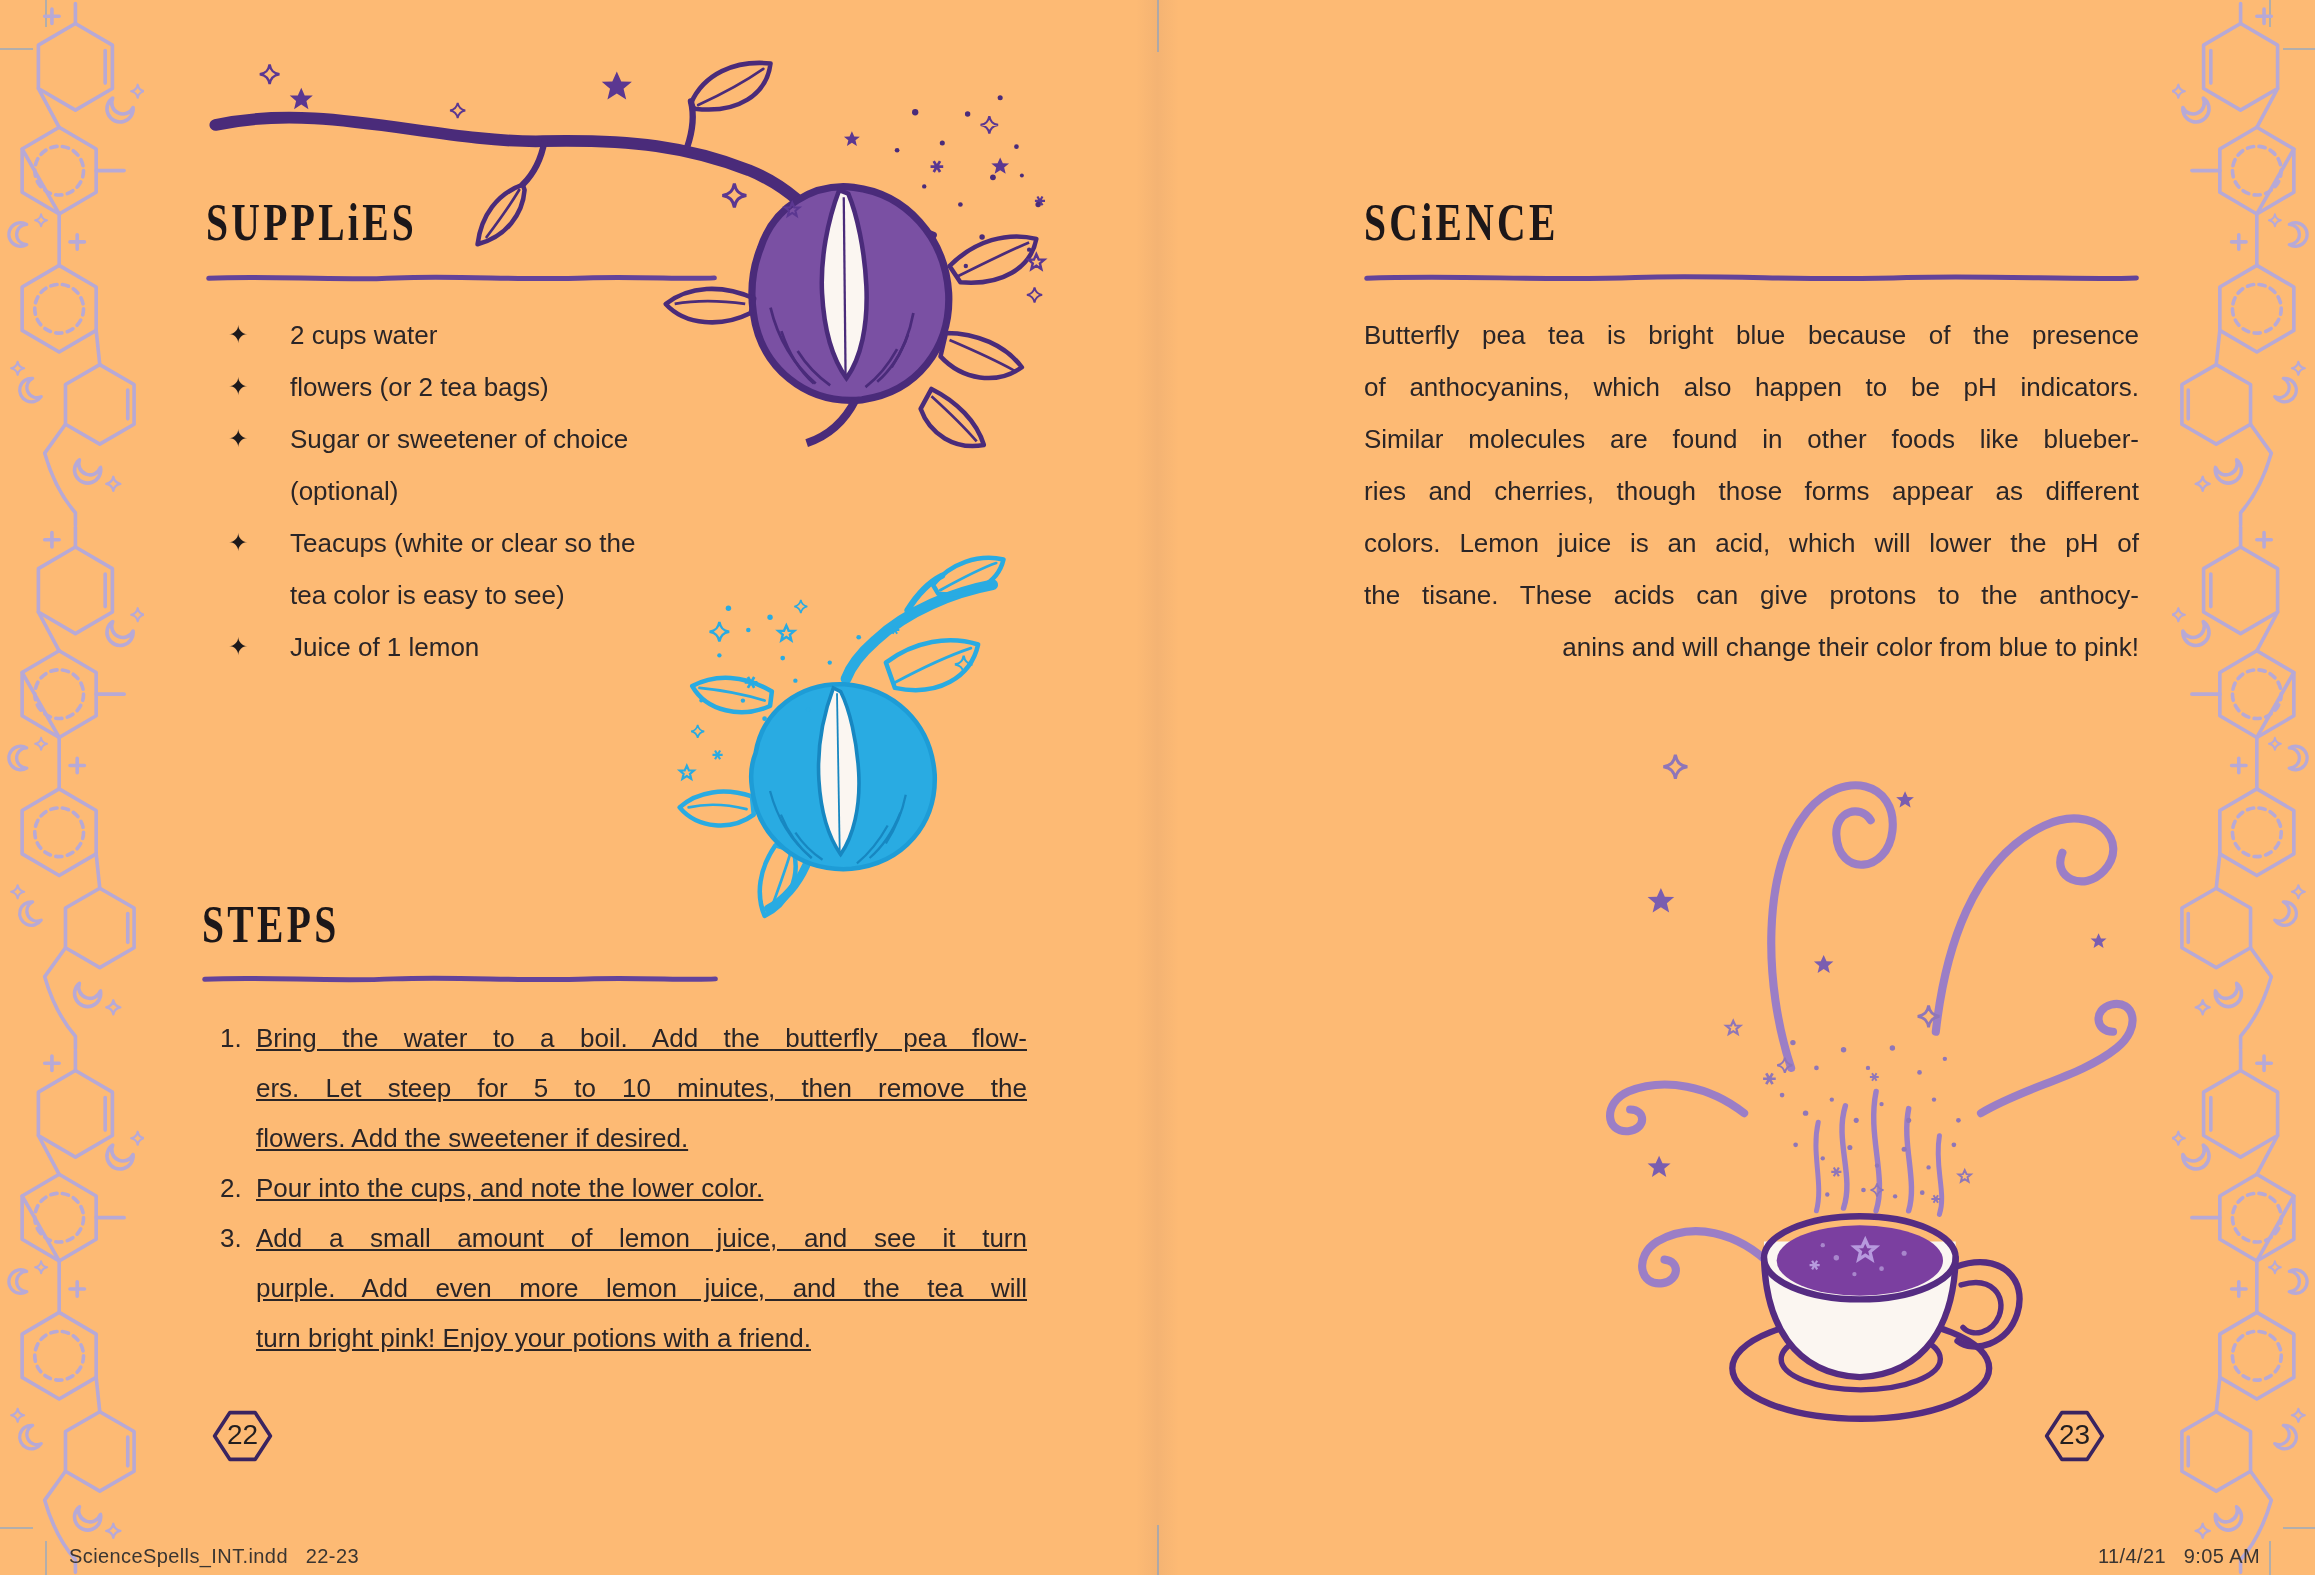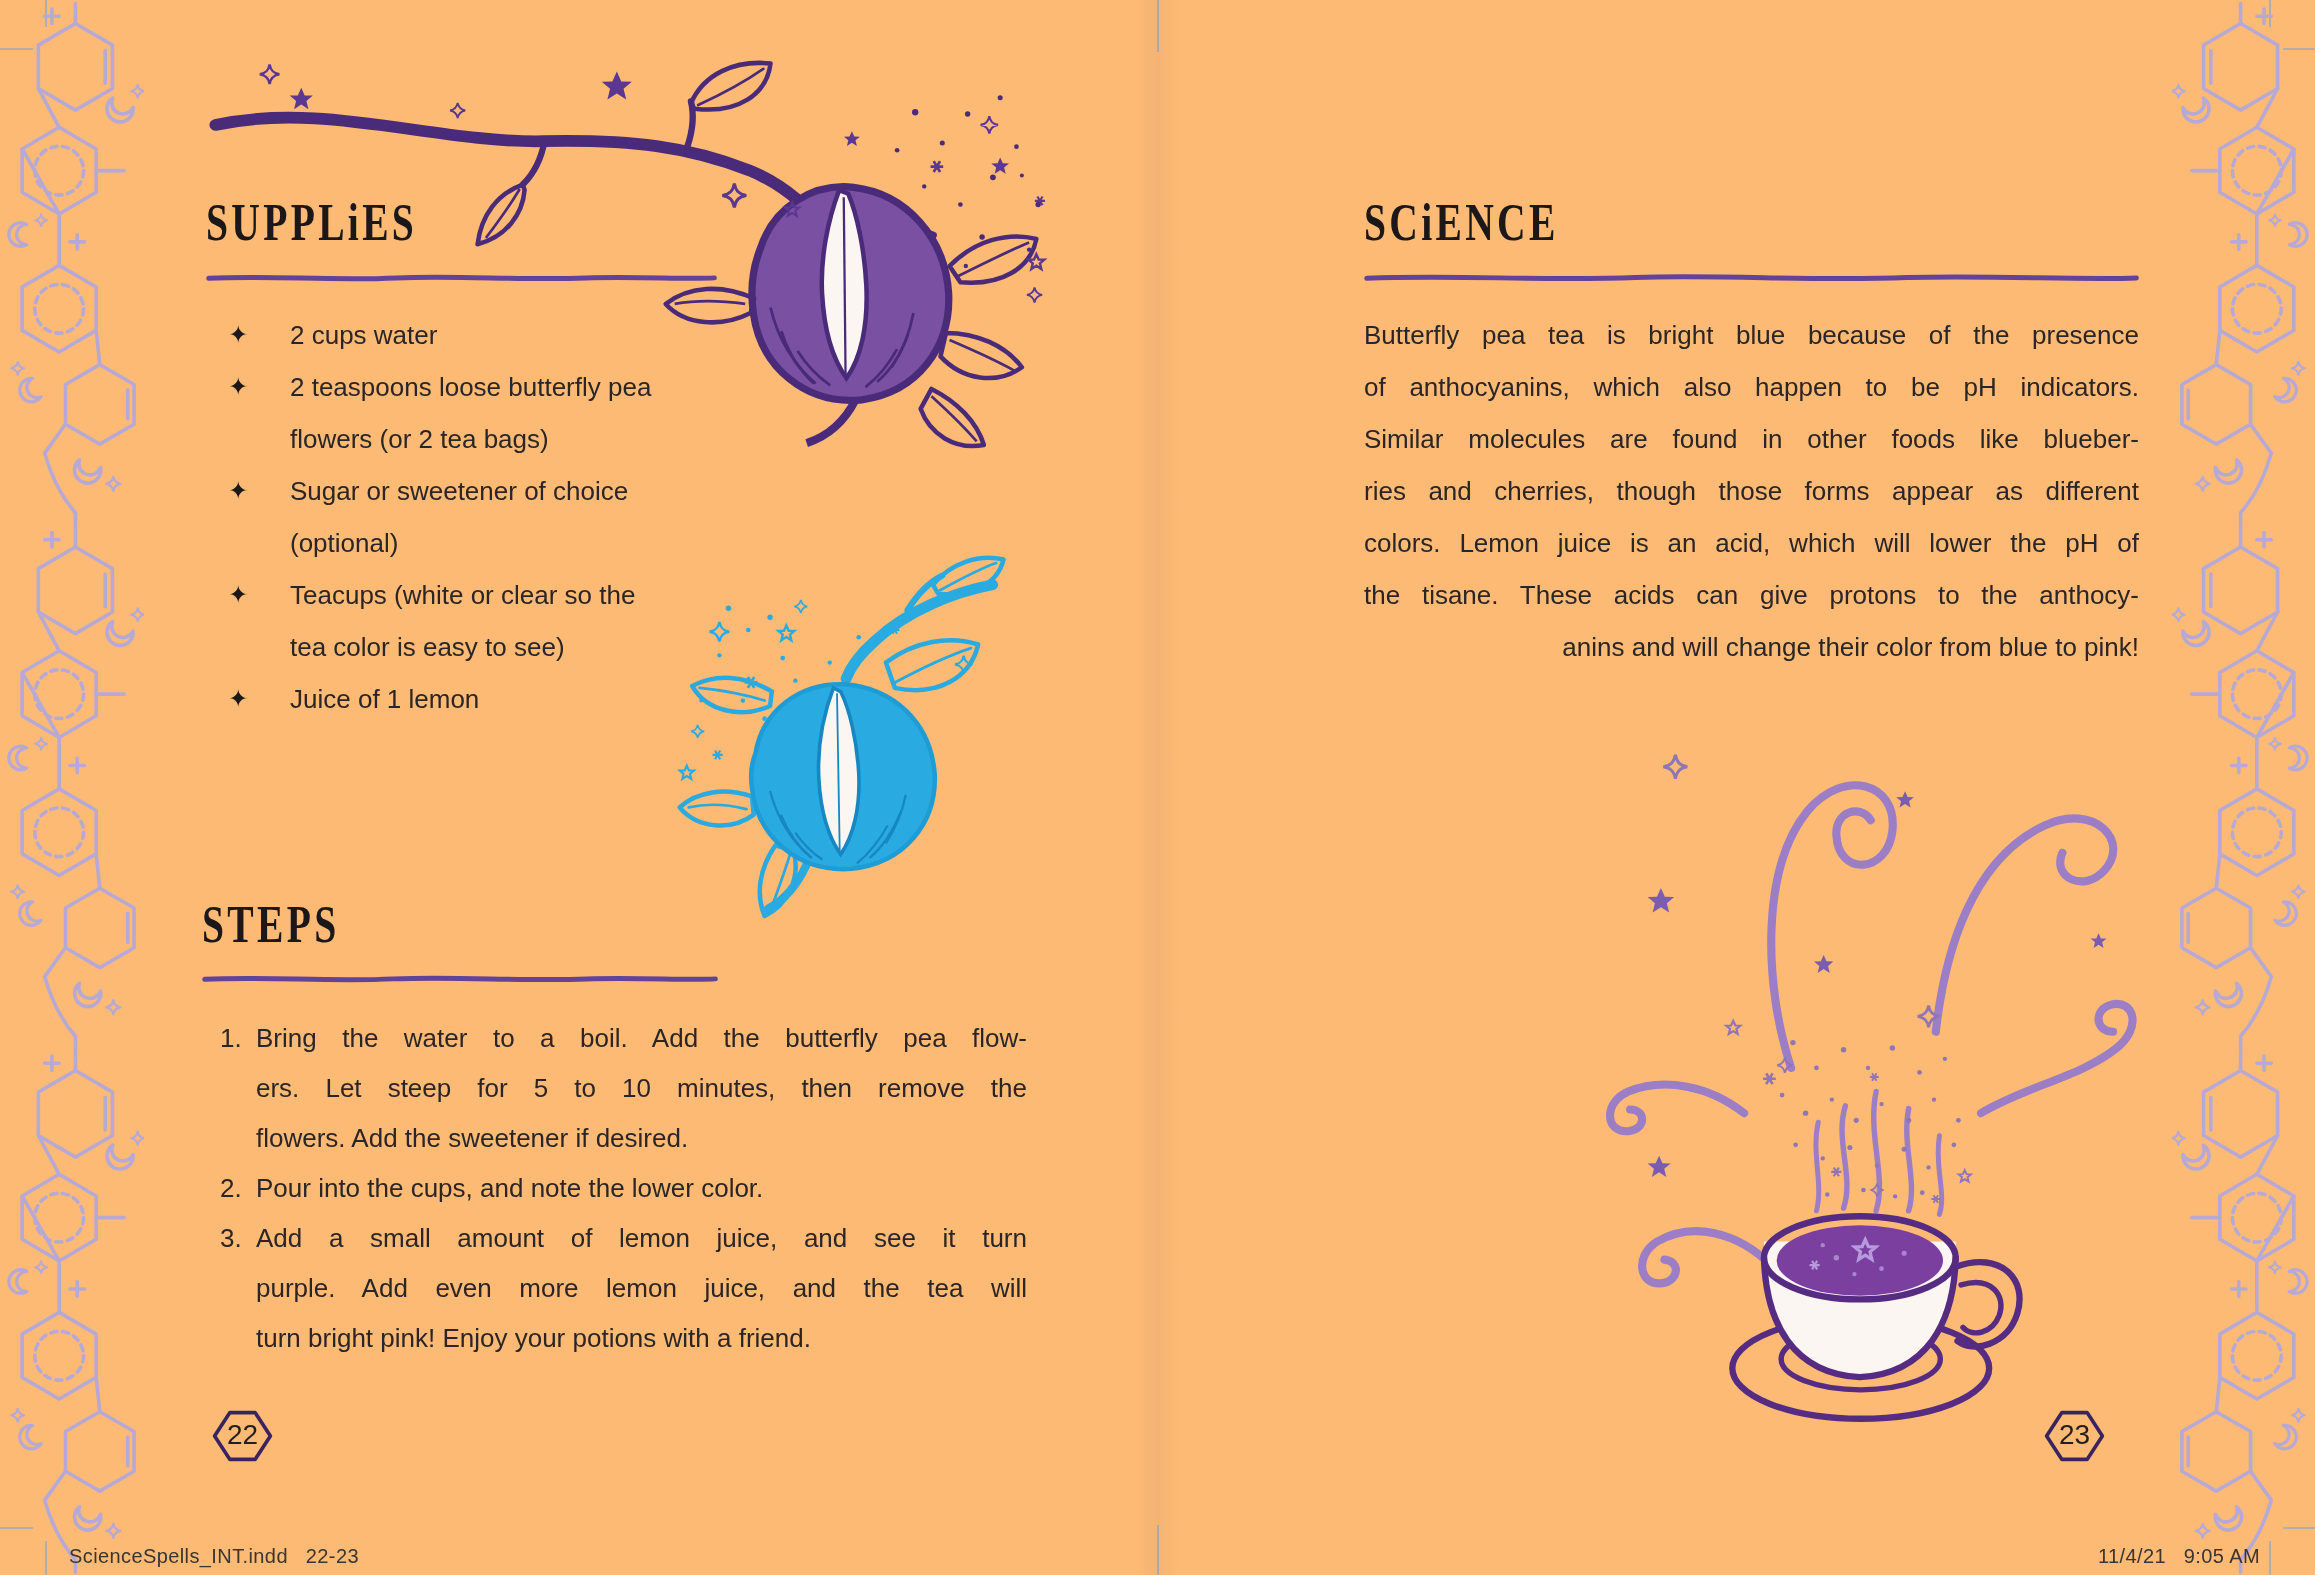--- a/index.html
+++ b/index.html
@@ -24,21 +24,21 @@
   .supplies-list{position:absolute;left:228px;top:309px;width:543px;}
   .supply{display:flex;}
   .supply .b{width:62px;font-size:24.4px;line-height:52px;color:#1d191b;}
   .supply .lines{flex:1;}
   .supply .bl{font-size:26px;line-height:52px;color:#2A2527;}
 
   .steps-list{position:absolute;left:220px;top:1013px;width:814px;}
   .step{display:flex;}
   .step .num{width:36px;font-size:26px;line-height:50px;color:#2A2527;}
   .step .lines{width:771px;}
-  .step .bl{font-size:26px;line-height:50px;color:#2A2527;}
+  .step .bl{font-size:26px;line-height:50px;color:#2A2527;text-decoration:underline;}
 
   .science-par{position:absolute;left:1364px;top:309px;width:775px;}
   .science-par .bl{font-size:26px;line-height:52px;color:#2A2527;text-align:right;}
 
   .jl{text-align:justify;text-align-last:justify;}
 
   .hexbadge{position:absolute;width:63px;height:56px;text-align:right;}
   .hexbadge .n{position:absolute;left:0;top:0;right:0;bottom:1.8px;display:flex;align-items:center;justify-content:center;
     font-size:28px;color:#231F20;}
 
@@ -191,21 +191,20 @@
   <div class="supplies-list">
     <div class="supply">
       <div class="b">✦</div>
       <div class="lines">
           <div class="bl">2 cups water</div>
         </div>
     </div>
     <div class="supply">
       <div class="b">✦</div>
       <div class="lines">
-        <div class="bl">2 teaspoons loose butterfly pea</div>
         <div class="bl">flowers (or 2 tea bags)</div>
       </div>
     </div>
     <div class="supply">
       <div class="b">✦</div>
       <div class="lines">
         <div class="bl">Sugar or sweetener of choice</div>
         <div class="bl">(optional)</div>
       </div>
     </div>

